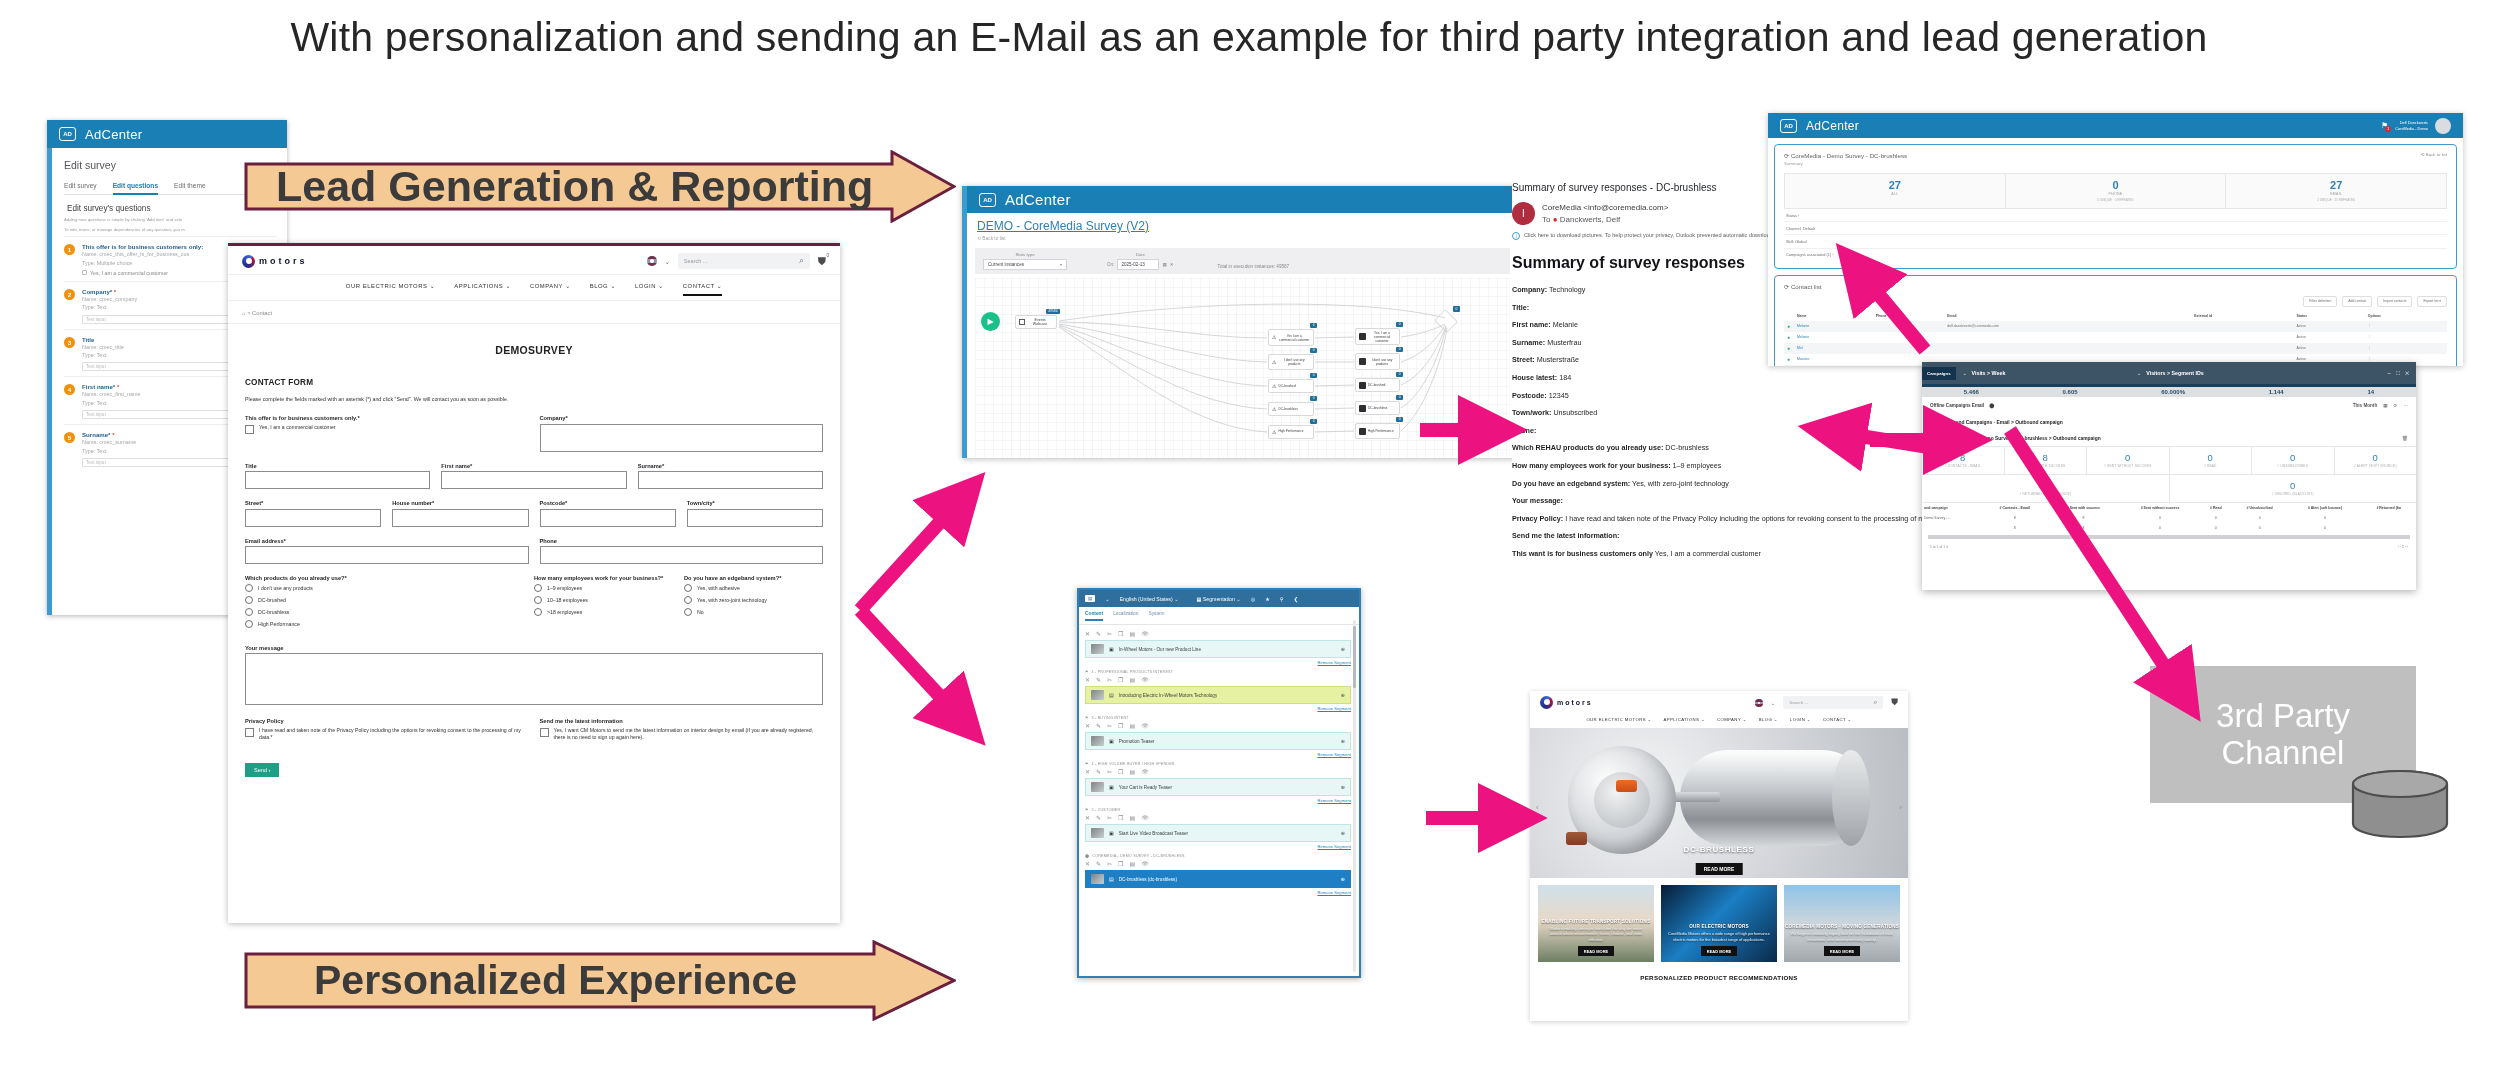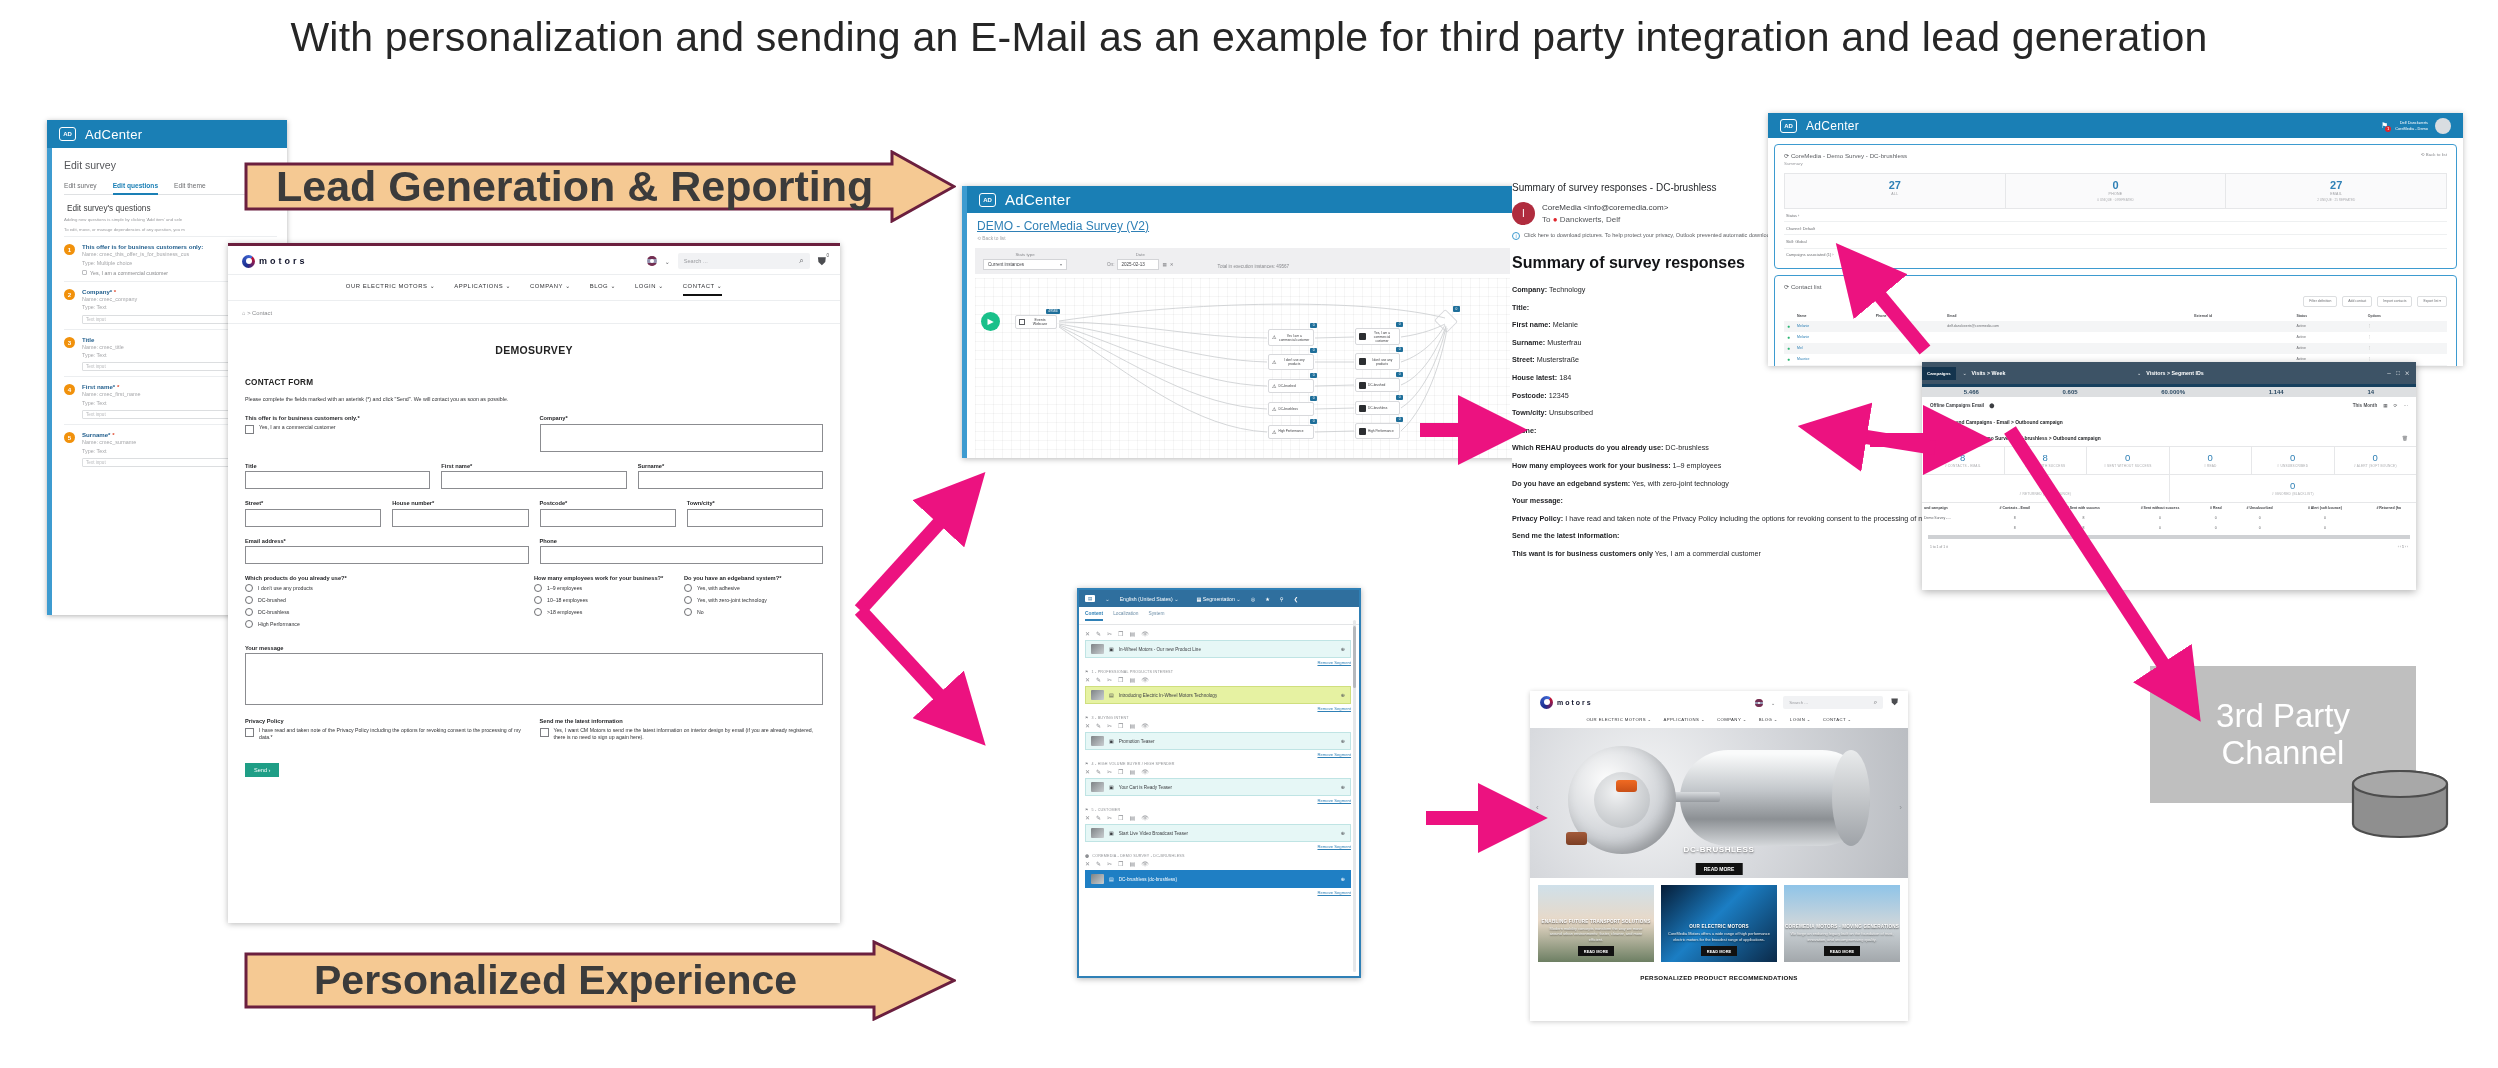--- a/index.html
+++ b/index.html
@@ -708,21 +708,21 @@
     <span>Click here to download pictures. To help protect your privacy, Outlook prevented automatic download of some pictures in this message.</span>
   </div>
   <div class="ml-h">Summary of survey responses</div>
   <div class="ml-line"><b>Company:</b><span> Technology</span></div>
   <div class="ml-line"><b>Title:</b><span></span></div>
   <div class="ml-line"><b>First name:</b><span> Melanie</span></div>
   <div class="ml-line"><b>Surname:</b><span> Musterfrau</span></div>
   <div class="ml-line"><b>Street:</b><span> Musterstraße</span></div>
   <div class="ml-line"><b>House latest:</b><span> 184</span></div>
   <div class="ml-line"><b>Postcode:</b><span> 12345</span></div>
-  <div class="ml-line"><b>Town/city:</b><span> Unsubscribed</span></div>
+  <div class="ml-line"><b>Town/work:</b><span> Unsubscribed</span></div>
   <div class="ml-line"><b>Phone:</b><span></span></div>
   <div class="ml-line"><b>Which REHAU products do you already use:</b><span> DC-brushless</span></div>
   <div class="ml-line"><b>How many employees work for your business:</b><span> 1–9 employees</span></div>
   <div class="ml-line"><b>Do you have an edgeband system:</b><span> Yes, with zero-joint technology</span></div>
   <div class="ml-line"><b>Your message:</b><span></span></div>
   <div class="ml-line" style="white-space:nowrap"><b>Privacy Policy:</b><span> I have read and taken note of the Privacy Policy including the options for revoking consent to the processing of my data.*</span></div>
   <div class="ml-line"><b>Send me the latest information:</b><span></span></div>
   <div class="ml-line"><b>This want is for business customers only</b><span> Yes, I am a commercial customer</span></div>
 </div>
 

